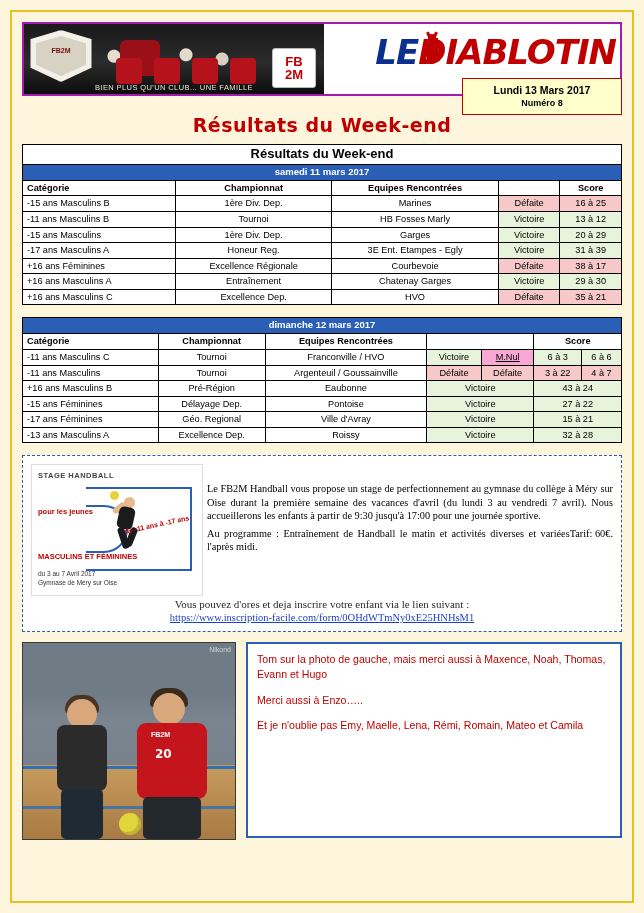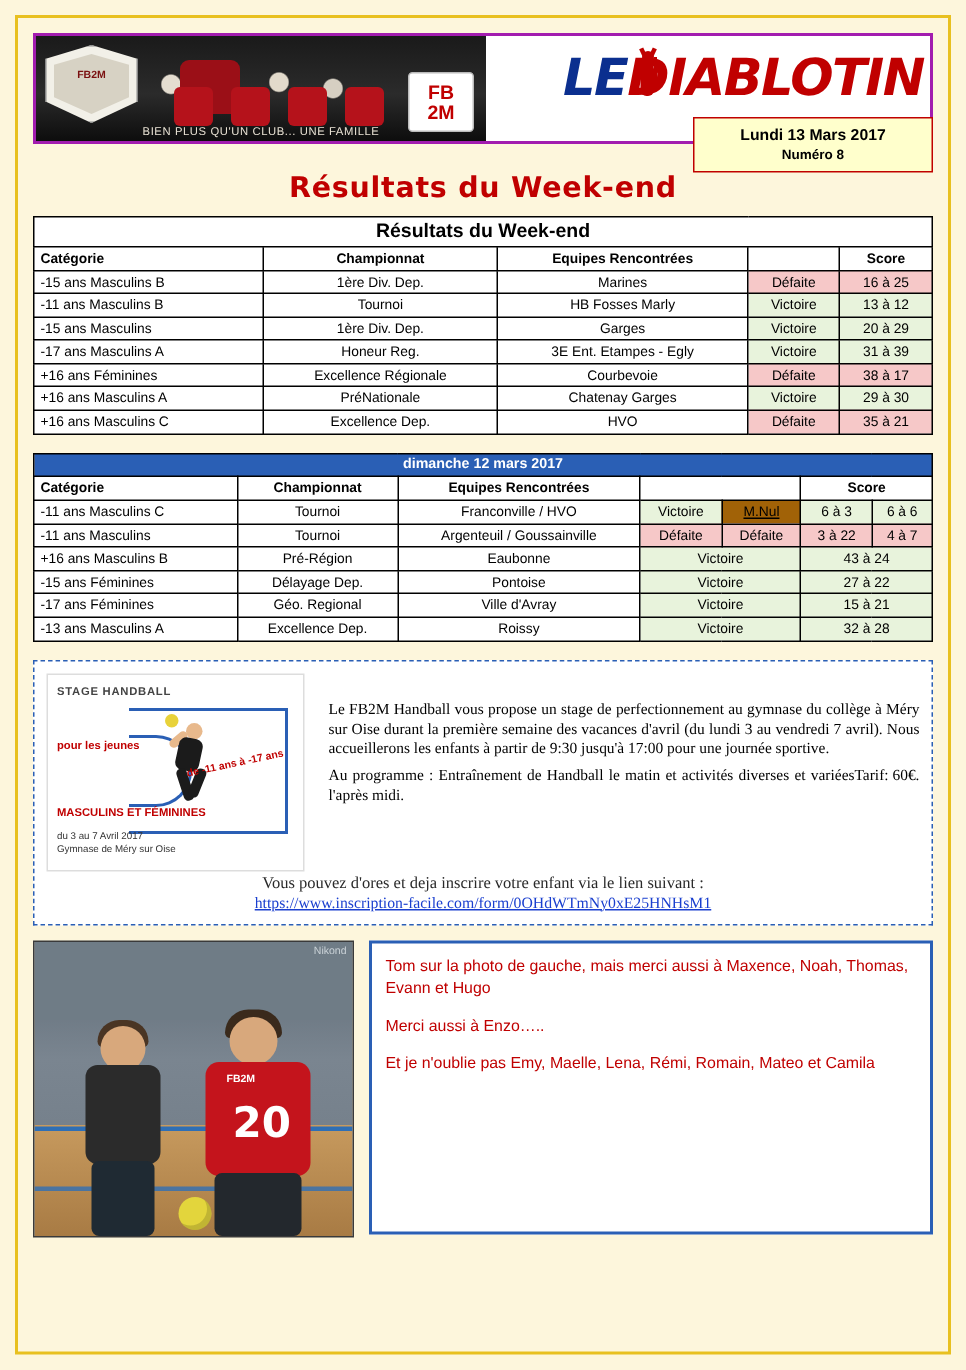--- a/index.html
+++ b/index.html
@@ -137,34 +137,34 @@
   table.res .cat-cell{text-align:left;padding-left:4px;}
   .tbl-title{
     background:#fff;font-weight:bold;font-size:13px;color:#000;padding:4px;
   }
   .day-row{
     background:#2a5fb5;color:#fff;font-weight:bold;font-size:9.5px;padding:3px;
   }
   .hdr-row td{font-weight:bold;background:#fff;}
   .win{background:#e8f3dc;}
   .lose{background:#f6c8c8;}
-  .neutral{background:#a16207;text-decoration:underline;}
+  .neutral{background:#f9a8d4;text-decoration:underline;}
   .score-win{background:#e8f3dc;}
   .score-lose{background:#f6c8c8;}
 
   
   .stage{
     margin-top:12px;
     border:1px dashed #2a5fb5;
     background:#fff;
     padding:8px;
     position:relative;
     box-sizing:border-box;
   }
-  .stage-inner{display:flex;gap:16px;}
+  .stage-inner{display:flex;gap:4px;}
   .flyer{
     width:170px;min-height:130px;
     position:relative;
     background:#ffffff;
     border:1px solid #ddd;
     flex:none;
   }
   .flyer .f-title{
     position:absolute;left:6px;top:6px;font-size:7.5px;font-weight:bold;color:#444;letter-spacing:.5px;
   }
@@ -237,21 +237,21 @@
   .photo2 .line1{position:absolute;left:0;right:0;bottom:70px;height:3px;background:#2f6fb5;}
   .photo2 .line2{position:absolute;left:0;right:0;bottom:30px;height:3px;background:#2f6fb5;opacity:.8;}
   .photo2 .wallpad{position:absolute;left:0;right:0;top:0;height:52px;background:#6f7c86;}
   .photo2 .kidL{position:absolute;left:28px;top:56px;width:62px;height:140px;}
   .photo2 .kidL .t{position:absolute;left:6px;top:26px;width:50px;height:66px;background:#2b2b2b;border-radius:8px;}
   .photo2 .kidL .h{position:absolute;left:16px;top:0;width:30px;height:30px;background:#d8a87c;border-radius:50%;}
   .photo2 .kidL .hair{position:absolute;left:14px;top:-4px;width:34px;height:18px;background:#4a3524;border-radius:16px 16px 4px 4px;}
   .photo2 .kidL .p{position:absolute;left:10px;top:90px;width:42px;height:50px;background:#1f2a33;border-radius:5px;}
   .photo2 .kidR{position:absolute;left:108px;top:50px;width:84px;height:146px;}
   .photo2 .kidR .t{position:absolute;left:6px;top:30px;width:70px;height:76px;background:#c4141c;border-radius:9px;}
-  .photo2 .kidR .num{position:absolute;left:24px;top:54px;color:#fff;font-weight:bold;font-size:28px;font-family:"DejaVu Sans",sans-serif;}
+  .photo2 .kidR .num{position:absolute;left:24px;top:54px;color:#fff;font-weight:bold;font-size:12px;font-family:"DejaVu Sans",sans-serif;}
   .photo2 .kidR .tag{position:absolute;left:20px;top:38px;color:#fff;font-size:7px;font-weight:bold;}
   .photo2 .kidR .h{position:absolute;left:22px;top:0;width:32px;height:32px;background:#d8a87c;border-radius:50%;}
   .photo2 .kidR .hair{position:absolute;left:19px;top:-5px;width:38px;height:19px;background:#3a2a1c;border-radius:18px 18px 4px 4px;}
   .photo2 .kidR .p{position:absolute;left:12px;top:104px;width:58px;height:42px;background:#23282d;border-radius:5px;}
   .photo2 .yball{position:absolute;left:96px;top:170px;width:22px;height:22px;background:#e3d53c;border-radius:50%;box-shadow:inset -3px -3px 0 rgba(0,0,0,.15);}
   .photo2 .stamp{position:absolute;right:4px;top:3px;font-size:7px;color:#dfe6ea;opacity:.8;}
 
   .note{
     flex:1;
     border:2px solid #2a5fb5;
@@ -309,20 +309,23 @@
     </div>
 
     <div class="main-title">Résultats du Week-end</div>
 
     <div class="tbl-wrap">
       <table class="res">
         <tbody id="tbl1-body">
             <tr>
               <td class="tbl-title" colspan="5">Résultats du Week-end</td>
             </tr>
+            <tr>
+              <td class="day-row" colspan="5">samedi 11 mars 2017</td>
+            </tr>
             <tr class="hdr-row">
               <td class="cat-cell">Catégorie</td>
               <td>Championnat</td>
               <td>Equipes Rencontrées</td>
               <td></td>
               <td>Score</td>
             </tr>
             <tr>
               <td class="cat-cell">-15 ans Masculins B</td>
               <td>1ère Div. Dep.</td>
@@ -353,21 +356,21 @@
             </tr>
             <tr>
               <td class="cat-cell">+16 ans Féminines</td>
               <td>Excellence Régionale</td>
               <td>Courbevoie</td>
               <td class="lose">Défaite</td>
               <td class="score-lose">38 à 17</td>
             </tr>
             <tr>
               <td class="cat-cell">+16 ans Masculins A</td>
-              <td>PréNationale</td>
+              <td>Entraînement</td>
               <td>Chatenay Garges</td>
               <td class="win">Victoire</td>
               <td class="score-win">29 à 30</td>
             </tr>
             <tr>
               <td class="cat-cell">+16 ans Masculins C</td>
               <td>Excellence Dep.</td>
               <td>HVO</td>
               <td class="lose">Défaite</td>
               <td class="score-lose">35 à 21</td>

